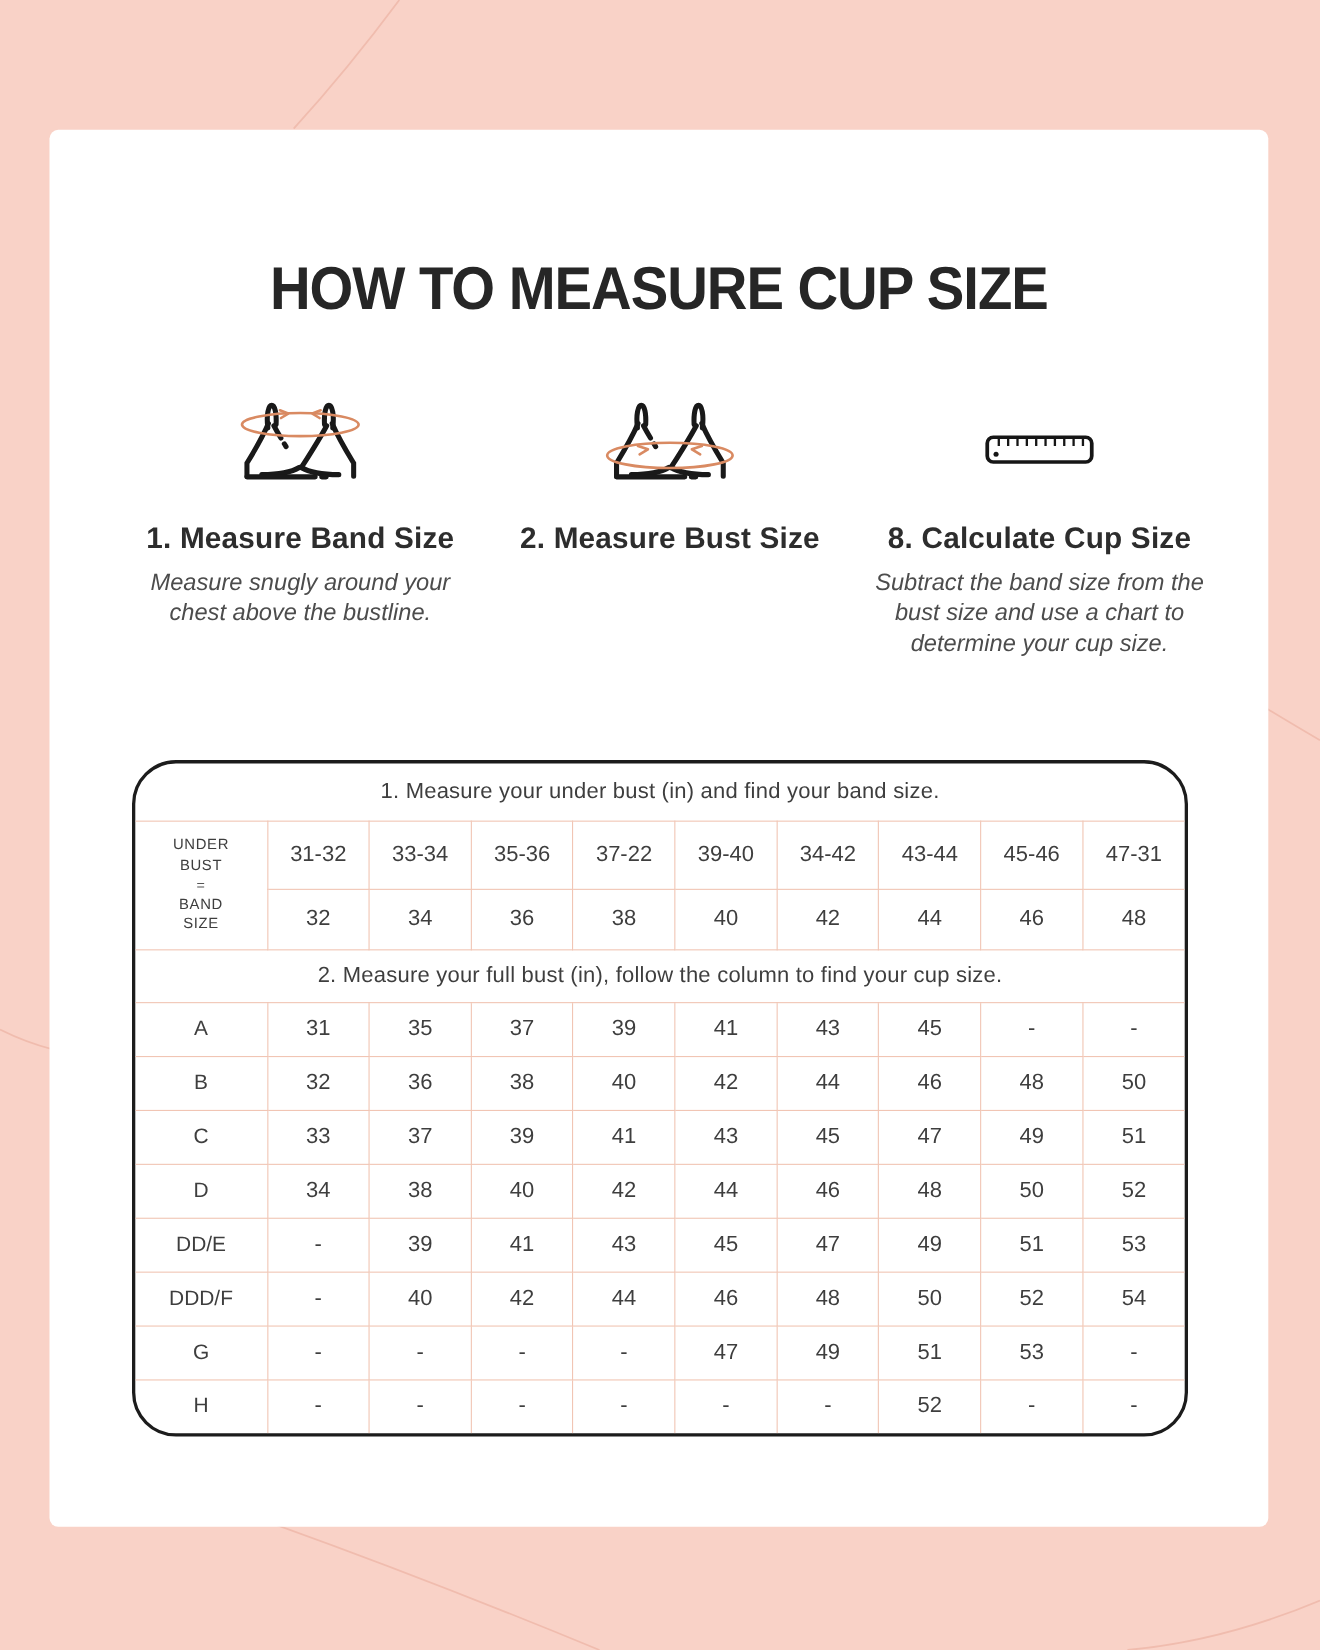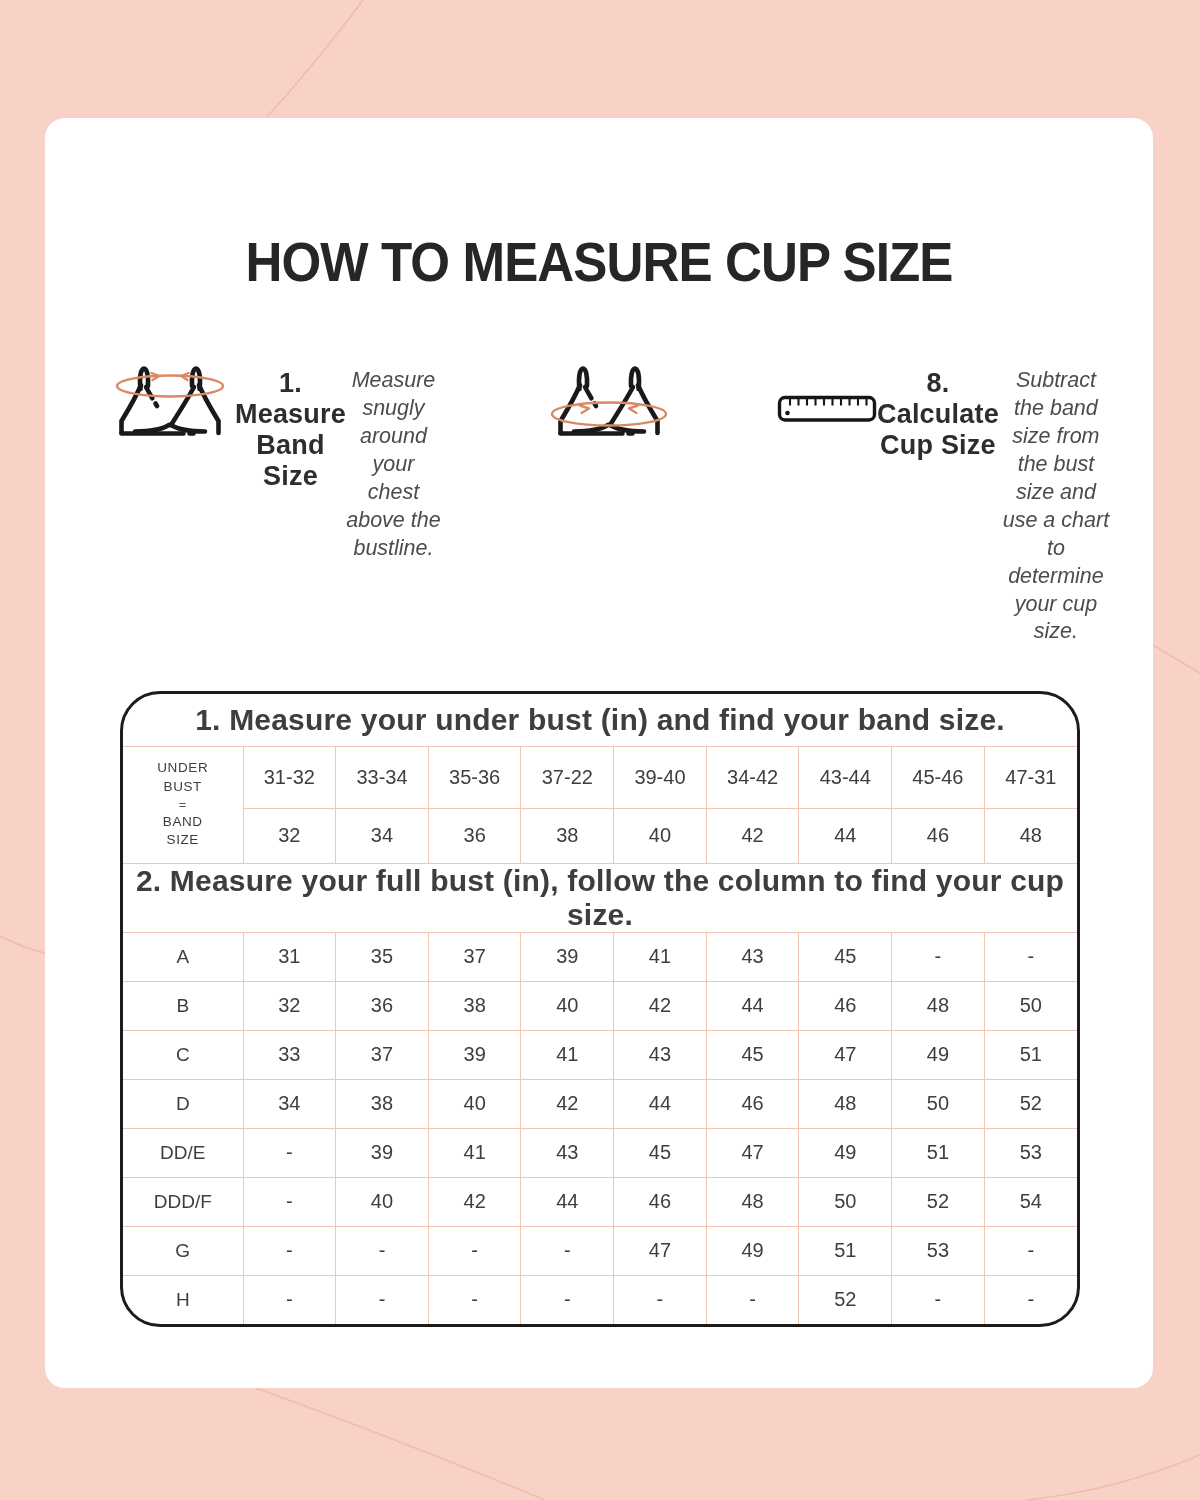--- a/index.html
+++ b/index.html
@@ -12,21 +12,21 @@
     width:1200px;height:1500px;
     background:#f9d2c7;
     overflow:hidden;
   }
   .bg-lines{position:absolute;left:0;top:0;pointer-events:none;}
   .card{
     position:absolute;
     left:45px;top:118px;
     width:1108px;height:1270px;
     background:#ffffff;
-    border-radius:20px;
+    border-radius:8px;
   }
   .page-title{
     position:absolute;
     top:112px;left:0;width:100%;
     margin:0;
     text-align:center;
     font-size:55px;
     font-weight:900;
     letter-spacing:-1px;
     color:#262626;
@@ -34,21 +34,21 @@
     transform-origin:center;
     white-space:nowrap;
   }
   .steps{
     position:absolute;
     top:238px;left:60px;width:1010px;
     display:flex;
   }
   .step{
     flex:0 0 336px;
-    display:flex;flex-direction:row;
+    display:flex;flex-direction:column;align-items:center;
     text-align:center;
   }
   .icon-slot{
     height:106px;width:100%;
     display:flex;align-items:center;justify-content:center;
   }
   .step-heading{
     margin:12px 0 0 0;
     font-size:27px;
     font-weight:600;
@@ -85,22 +85,22 @@
     text-align:center;
     vertical-align:middle;
     color:#3e3e3e;
   }
   tr.r-sec1{height:52px;}
   tr.r-range{height:62px;}
   tr.r-band{height:55px;}
   tr.r-sec2{height:48px;}
   tr.r-cup{height:49px;}
   td.sec-title{
-    font-size:30px;
-    font-weight:700;
+    font-size:20px;
+    font-weight:400;
     color:#2a2a2a;
     letter-spacing:0.2px;
   }
   td.corner-cell{
     font-size:13.5px;
     letter-spacing:0.6px;
     color:#474747;
     line-height:1.35;
   }
   td.corner-cell .eq{font-size:13px;color:#555;}
@@ -165,20 +165,21 @@
               <path d="M66,63 C74,68 90,69.5 100,69.5"></path>
               <path d="M16.5,71.5 L113.5,71.5" stroke-dasharray="62 6 4 60"></path>
             </g>
             <g fill="none" stroke="#d98a62" stroke-width="2.4" stroke-linejoin="round" stroke-linecap="round">
               <ellipse cx="65" cy="52" rx="57" ry="11.5"></ellipse>
               <path d="M36,43.5 L45,46.5 L37.5,51"></path>
               <path d="M94,43.5 L85,46.5 L92.5,51"></path>
             </g>
           </svg>
         </div>
+        <h2 class="step-heading">2. Measure Bust Size</h2>
       </div>
 
       <div class="step">
         <div class="icon-slot">
           <svg width="100" height="32" viewBox="0 0 100 32">
             <rect x="2.5" y="4.5" width="95" height="22.5" rx="5.5" fill="#ffffff" stroke="#161616" stroke-width="3.4"></rect>
             <g stroke="#161616" stroke-width="2.1">
               <line x1="13" y1="6" x2="13" y2="12.5"></line>
               <line x1="21.5" y1="6" x2="21.5" y2="12.5"></line>
               <line x1="30" y1="6" x2="30" y2="12.5"></line>

